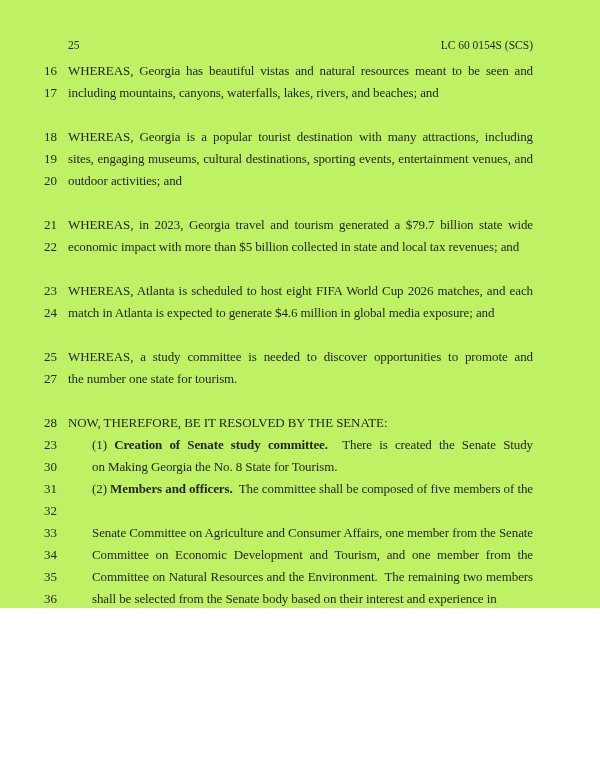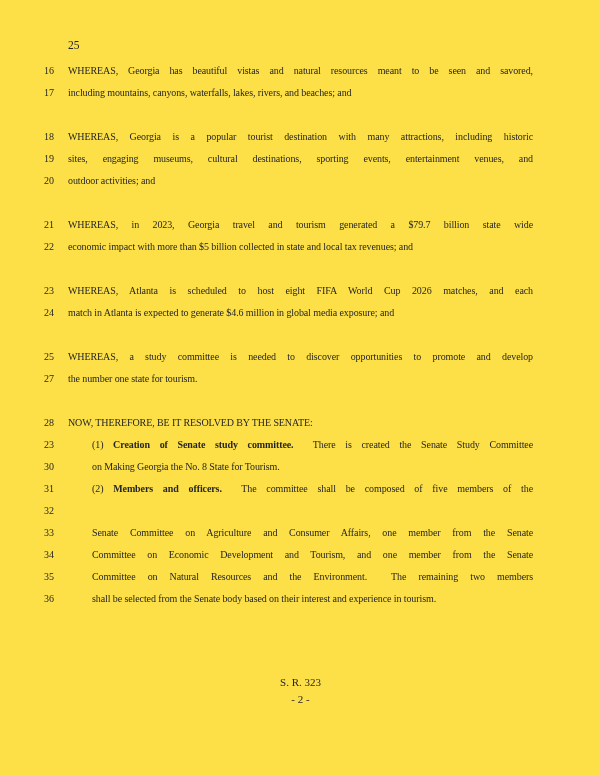--- a/index.html
+++ b/index.html
@@ -3,22 +3,22 @@
 <meta charset="utf-8">
 <style>
   html, body {
     margin: 0;
     padding: 0;
     background: #ffffff;
   }
   .page {
     position: relative;
     width: 600px;
-    height: 776px;
-    background: #fde047;
+    height: 608px;
+    background: #bef264;
     font-family: "Liberation Serif", "DejaVu Serif", serif;
     color: #262626;
     overflow: hidden;
   }
   .hdr {
     position: absolute;
     top: 34px;
     left: 68px;
     width: 465px;
     height: 22px;
@@ -32,24 +32,23 @@
     top: 60px;
     left: 0;
     width: 600px;
   }
   .para { margin-bottom: 22px; }
   .para:last-child { margin-bottom: 8px; }
   .row {
     display: flex;
     height: 22px;
     line-height: 22px;
-    font-size: 10px;
+    font-size: 13px;
     letter-spacing: -0.1px;
     overflow: hidden;
-    align-items: center;
   }
   .num {
     flex: 0 0 24px;
     margin-left: 44px;
     text-align: left;
   }
   .txt {
     width: 465px;
     box-sizing: border-box;
     white-space: pre-wrap;
@@ -70,20 +69,21 @@
     line-height: 17px;
   }
 </style>
 </head>
 <body>
 
 <div class="page">
 
   <div class="hdr">
     <span>25</span>
+    <span>LC 60 0154S (SCS)</span>
   </div>
 
   <div class="doc-body" id="doc-body">
       <div class="para">
         <div class="row">
           <span class="num">16</span>
           <span class="txt just"><span class="seg">WHEREAS, Georgia has beautiful vistas and natural resources meant to be seen and savored,</span></span>
         </div>
         <div class="row">
           <span class="num">17</span>

